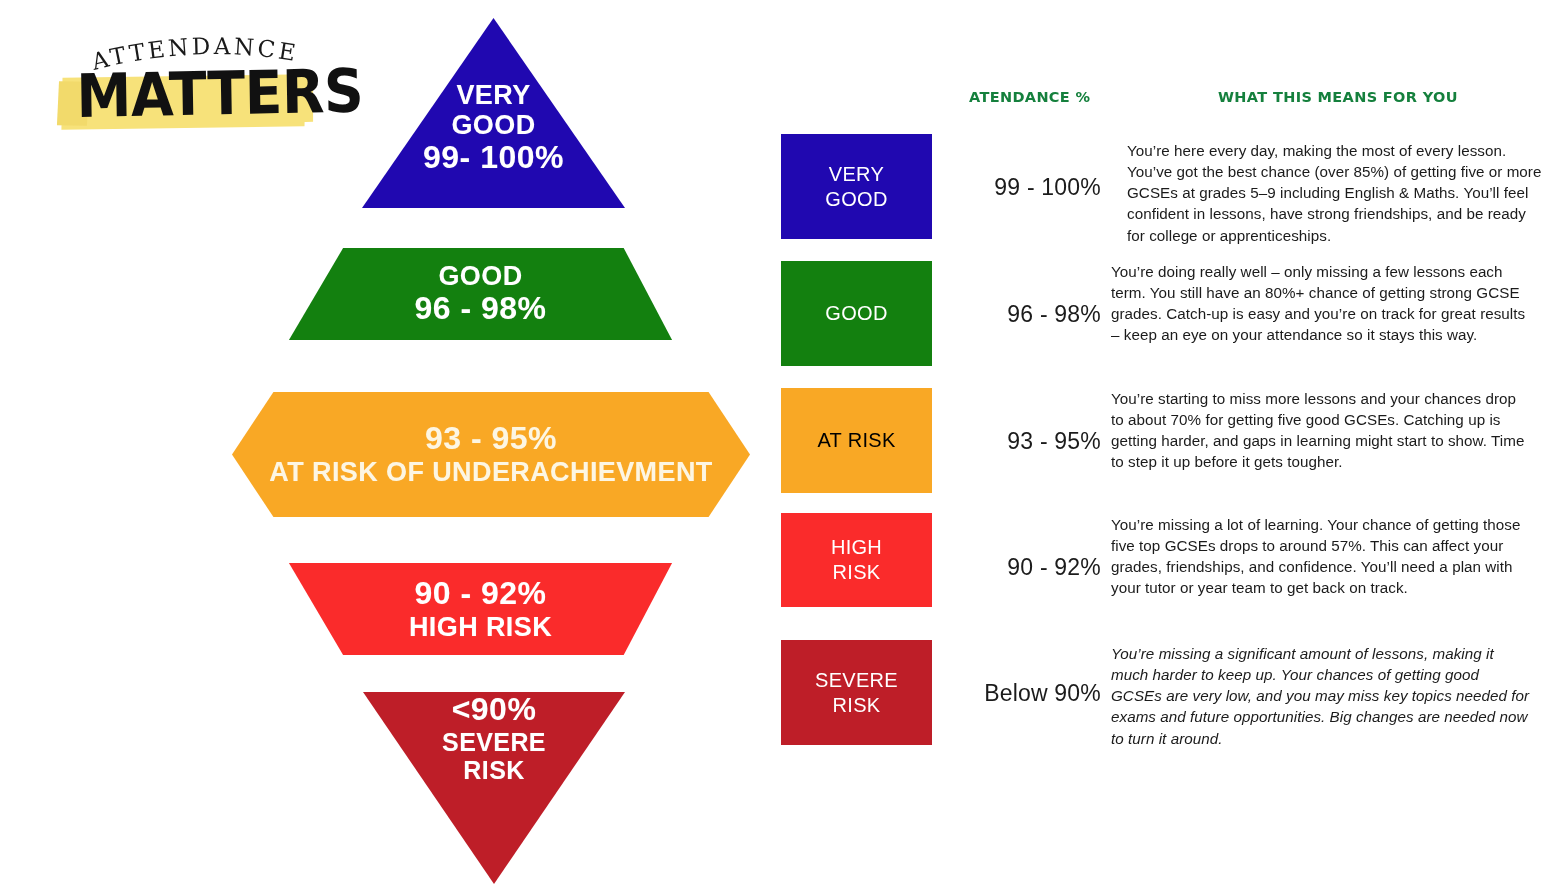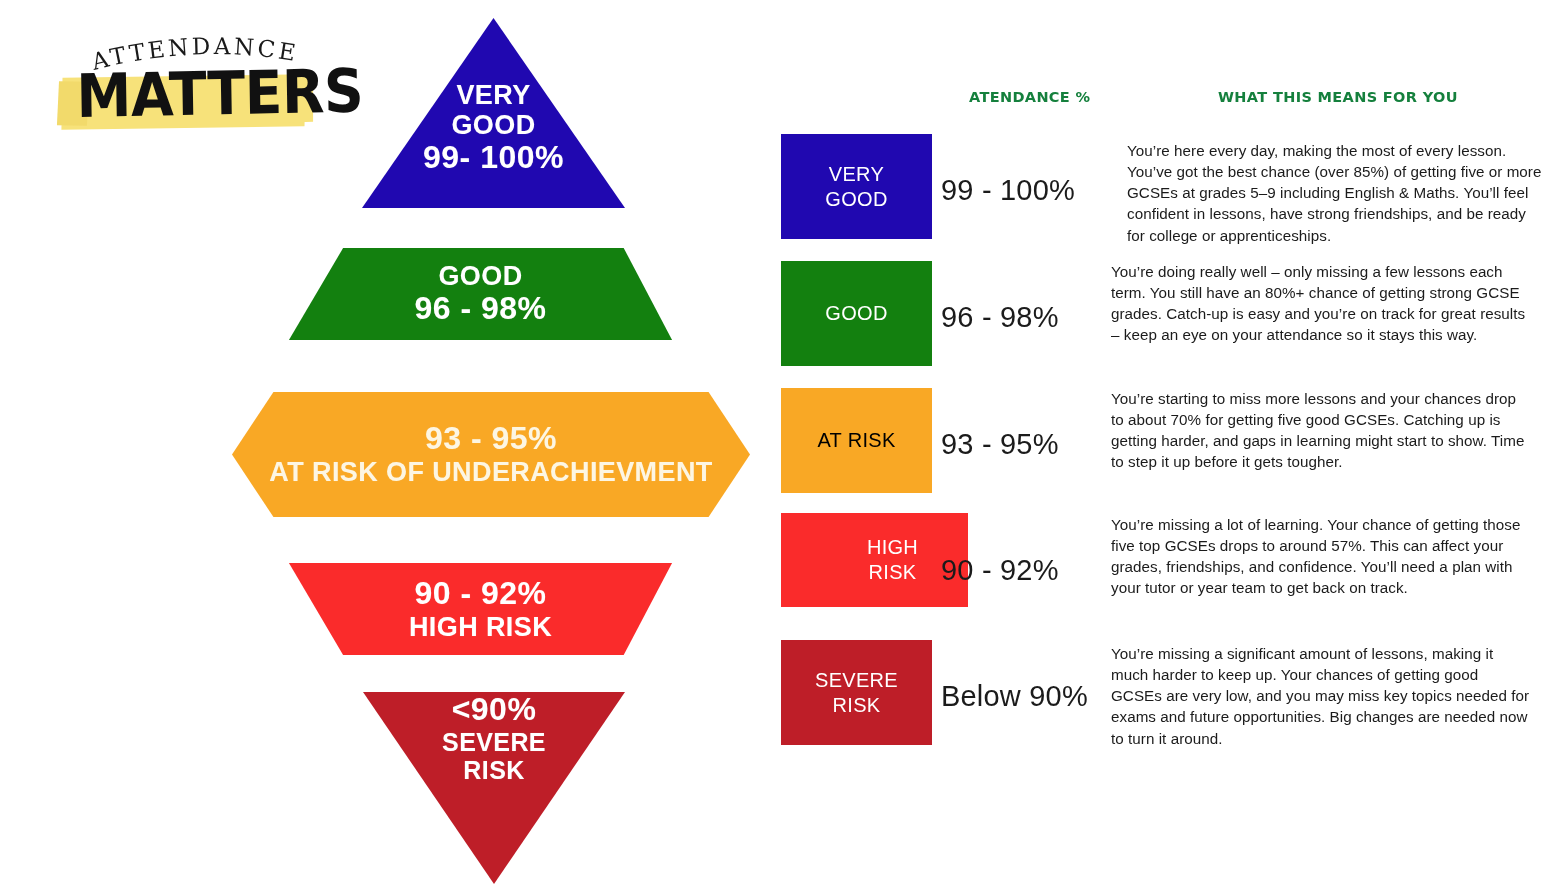--- a/index.html
+++ b/index.html
@@ -174,22 +174,22 @@
     text-align: center;
     color: #ffffff;
     font-size: 20px;
     line-height: 1.25;
     letter-spacing: 0.3px;
   }
   .pct {
     position: absolute;
     left: 160px;
     width: 160px;
-    text-align: left;
-    font-size: 29px;
+    text-align: right;
+    font-size: 23px;
     color: #1b1b1b;
     letter-spacing: 0.2px;
     white-space: nowrap;
   }
   .desc {
     position: absolute;
     left: 330px;
     width: 420px;
     font-size: 15.2px;
     line-height: 1.39;
@@ -197,28 +197,28 @@
     letter-spacing: 0.05px;
   }
 
   
   #row-0 { top: 0; } #row-1 { top: 0; } #row-2 { top: 0; }
   #row-3 { top: 0; } #row-4 { top: 0; }
 
   #sw-0 { top: 134px; height: 105px; }
   #sw-1 { top: 261px; height: 105px; }
   #sw-2 { top: 388px; height: 105px; }
-  #sw-3 { top: 513px; height: 94px; padding-left: 36px; }
+  #sw-3 { top: 513px; height: 94px; }
   #sw-4 { top: 640px; height: 105px; }
 
   #pct-0 { top: 174px; } #pct-1 { top: 301px; } #pct-2 { top: 428px; }
   #pct-3 { top: 554px; } #pct-4 { top: 680px; }
 
   #ds-0 { top: 140px; margin-left: 16px; } #ds-1 { top: 261px; } #ds-2 { top: 388px; }
-  #ds-3 { top: 514px; } #ds-4 { top: 643px; }
+  #ds-3 { top: 514px; } #ds-4 { top: 643px; font-style: italic; }
 </style>
 </head>
 <body>
 
 <div id="page">
 
   <div id="logo">
     <div id="logo-attendance">
       <svg viewBox="0 0 250 34" width="250" height="34" aria-hidden="true">
         <path id="arcPath" d="M 4,28 Q 125,-4 246,28" fill="none"></path>

